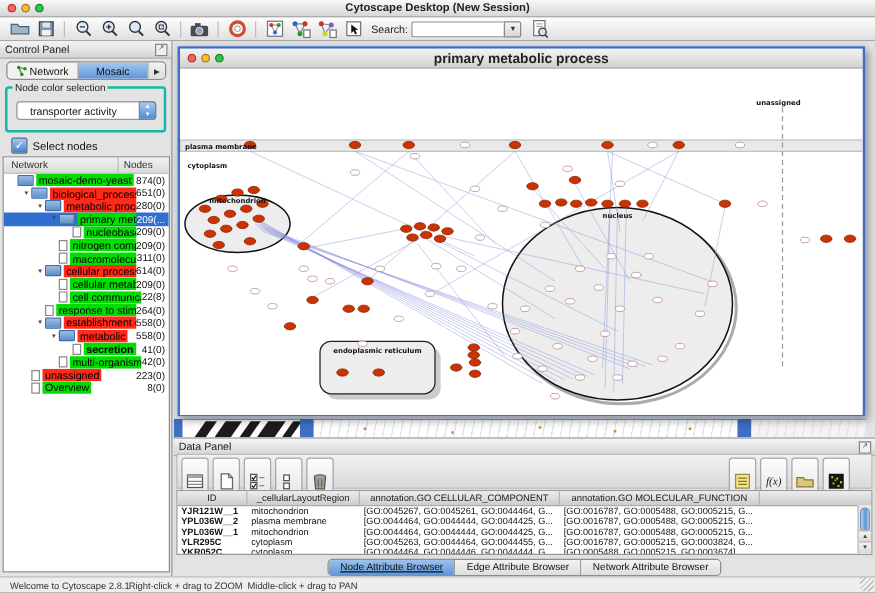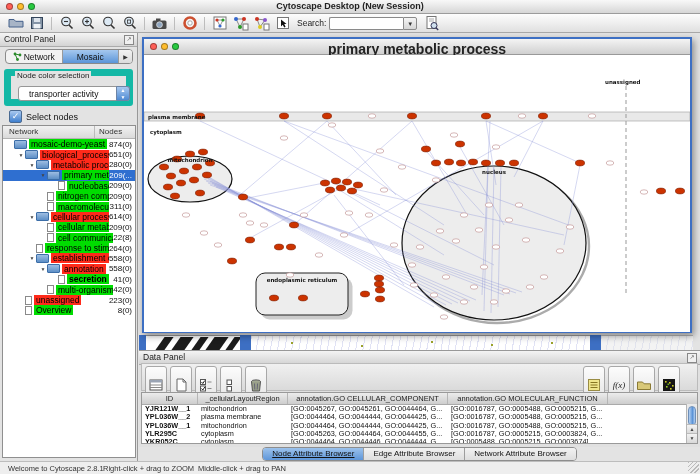--- a/index.html
+++ b/index.html
@@ -18,21 +18,21 @@
   .searchbox input{position:absolute;left:0;top:0;width:74px;height:13px;border:1px solid #8a8a8a;border-right:none;border-radius:2px 0 0 2px;font-size:8px;padding:0 2px;box-sizing:border-box;background:#fff;}
   .searchbox .drop{position:absolute;right:0;top:0;width:14px;height:13px;box-sizing:border-box;border:1px solid #8a8a8a;border-radius:0 2px 2px 0;background:linear-gradient(#f5f5f5,#d5d5d5);font-size:6px;line-height:12px;text-align:center;color:#333;}
   
   .cp{position:absolute;left:0;top:33px;width:138px;height:428px;background:#e3e3e3;border-right:1px solid #9a9a9a;box-sizing:border-box;}
   .phdr{height:12px;background:linear-gradient(#f4f4f4,#d4d4d4);border-bottom:1px solid #ababab;font-size:8.5px;color:#222;padding:1px 4px 0;position:relative;}
   .floatic{position:absolute;right:3px;top:2px;width:8px;height:8px;border:1px solid #888;background:#f0f0f0;font-size:6px;line-height:7px;text-align:center;color:#555;}
   .cptabs{position:absolute;left:5px;top:16px;width:128px;height:15px;display:flex;border:1px solid #8a8a8a;border-radius:4px;overflow:hidden;background:#f2f2f2;box-sizing:border-box;}
   .seg{flex:1;font-size:8.5px;display:flex;align-items:center;justify-content:center;border-right:1px solid #9a9a9a;gap:2px;color:#111;}
   .seg.sel{background:linear-gradient(#a5c8ef,#5c95d8);align-items:center;}
   .seg.arrowseg{flex:none;width:13px;font-size:6px;color:#333;border-right:none;background:linear-gradient(#f2f2f2,#dcdcdc);}
-  .grp{position:absolute;left:4px;top:36px;width:129px;height:37px;border:7px solid #14b8a6;border-radius:3px;box-sizing:border-box;}
+  .grp{position:absolute;left:4px;top:36px;width:129px;height:37px;border:2px solid #14b8a6;border-radius:3px;box-sizing:border-box;}
   .grp .gtitle{position:absolute;left:4px;top:-5px;background:#e3e3e3;padding:0 2px;font-size:8px;color:#222;}
   .combo{position:absolute;left:7px;top:10px;width:112px;height:15px;background:#fff;border:1px solid #979797;border-radius:3px;font-size:8.5px;line-height:14px;padding-left:10px;box-sizing:border-box;color:#111;}
   .combo .step{position:absolute;right:-1px;top:-1px;width:14px;height:15px;background:linear-gradient(#a9c9f0,#4e8ad3);border:1px solid #6d84a5;border-radius:0 3px 3px 0;color:#fff;font-size:5px;line-height:7px;text-align:center;box-sizing:border-box;}
   .cbrow{position:absolute;left:9px;top:77px;display:flex;align-items:center;gap:4px;}
   .cbx{width:11px;height:11px;background:linear-gradient(#a9c9f0,#3f7fce);border:1px solid #4a6a92;border-radius:2px;color:#fff;font-size:9px;line-height:10px;text-align:center;}
   .cblab{font-size:9px;color:#111;}
   .treebox{position:absolute;left:2px;top:92px;width:134px;height:333px;background:#fff;border:1px solid #8f8f8f;box-sizing:border-box;overflow:hidden;}
   .thdr{height:12px;background:linear-gradient(#f1f1f1,#dadada);border-bottom:1px solid #b3b3b3;font-size:8px;color:#333;display:flex;}
   .thdr .c1{flex:1;padding:1px 0 0 6px;}
   .thdr .c2{width:36px;border-left:1px solid #bbb;padding:1px 0 0 4px;}
@@ -41,21 +41,21 @@
   .arr{width:8px;font-size:5px;color:#444;text-align:center;flex:none;}
   .fold{width:11px;height:7px;background:linear-gradient(#9dbde2,#5d8fc6);border:1px solid #3c6ea8;border-radius:1px;flex:none;margin-right:2px;}
   .file{width:7px;height:9px;background:#fff;border:1px solid #8a8a8a;flex:none;margin-right:2px;box-sizing:border-box;}
   .tlab{padding:0 2px;color:#000;flex:0 1 auto;overflow:hidden;}
   .tcnt{margin-left:auto;padding-right:3px;font-size:8px;color:#111;flex:none;}
   .trow.sel .tcnt{color:#fff;}
   
   .desktop{position:absolute;left:139px;top:33px;width:561px;height:317px;background:#e3e3e3;}
   .frame{position:absolute;left:3px;top:4px;width:550px;height:296px;border:2px solid #3d6fc3;background:#fff;box-sizing:border-box;box-shadow:2px 3px 7px rgba(0,0,0,.4);}
   .ftitle{height:15px;background:linear-gradient(#f4f4f4,#d0d0d0);border-bottom:1px solid #999;position:relative;}
-  .ftitle .ntitle{position:absolute;left:0;top:2px;width:100%;text-align:center;font-size:14px;font-weight:bold;color:#222;}
+  .ftitle .ntitle{position:absolute;left:0;top:2px;width:100%;text-align:center;font-size:11px;font-weight:bold;color:#222;}
   .ftl{position:absolute;top:4px;width:7px;height:7px;border-radius:50%;border:1px solid rgba(0,0,0,.35);box-sizing:border-box;}
   .ftl.r{left:6px;background:#ff5f57;} .ftl.y{left:17px;background:#ffbd2e;} .ftl.g{left:28px;background:#28c940;}
   .canvas{position:relative;width:546px;height:277px;background:#fff;overflow:hidden;}
   
   .strip{position:absolute;left:0;top:302px;width:561px;height:15px;overflow:hidden;}
   .frag{position:absolute;top:0;height:15px;background:#fff;border-top:1px solid #9a9a9a;}
   .frag.lines{background:#fff repeating-linear-gradient(100deg,rgba(90,100,200,.18) 0 1px,transparent 1px 7px);}
   .bluebar{position:absolute;top:0;height:15px;width:11px;background:#3d6fc3;}
   .glyph{position:absolute;top:1px;height:13px;background:#1c1c1c;transform:skewX(-35deg);}
   .dot{position:absolute;width:2px;height:2px;background:#9aa22a;}
@@ -329,21 +329,21 @@
             <span style="flex: 0 0 auto; width: 25px;"></span>
             <span class="arr">▼</span>
             <span class="fold"></span>
             <span class="tlab" style="background: rgb(255, 42, 26);">establishment of lo</span>
             <span class="tcnt">558(0)</span>
           </div>
           <div class="trow">
             <span style="flex: 0 0 auto; width: 36px;"></span>
             <span class="arr">▼</span>
             <span class="fold"></span>
-            <span class="tlab" style="background: rgb(255, 42, 26);">annotation</span>
+            <span class="tlab" style="background: rgb(255, 42, 26);">metabolic</span>
             <span class="tcnt">558(0)</span>
           </div>
           <div class="trow">
             <span style="flex: 0 0 auto; width: 47px;"></span>
             <span class="arr"></span>
             <span class="file"></span>
             <span class="tlab" style="background: rgb(0, 221, 0); font-weight: bold;">secretion</span>
             <span class="tcnt">41(0)</span>
           </div>
           <div class="trow">

